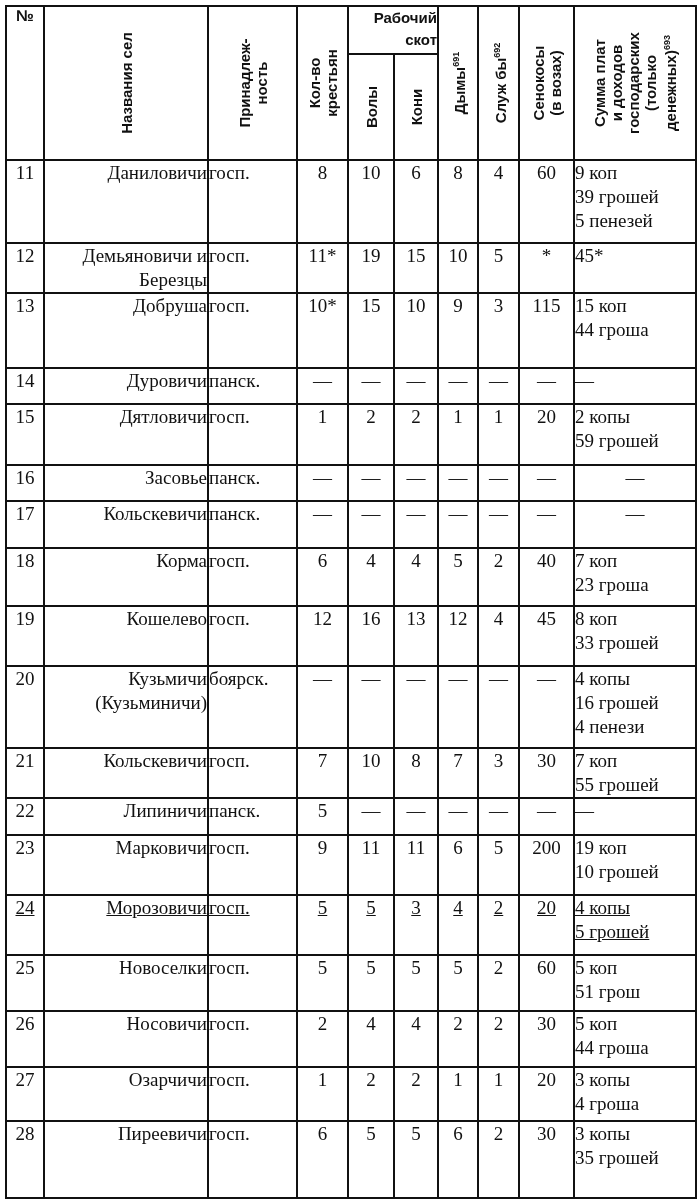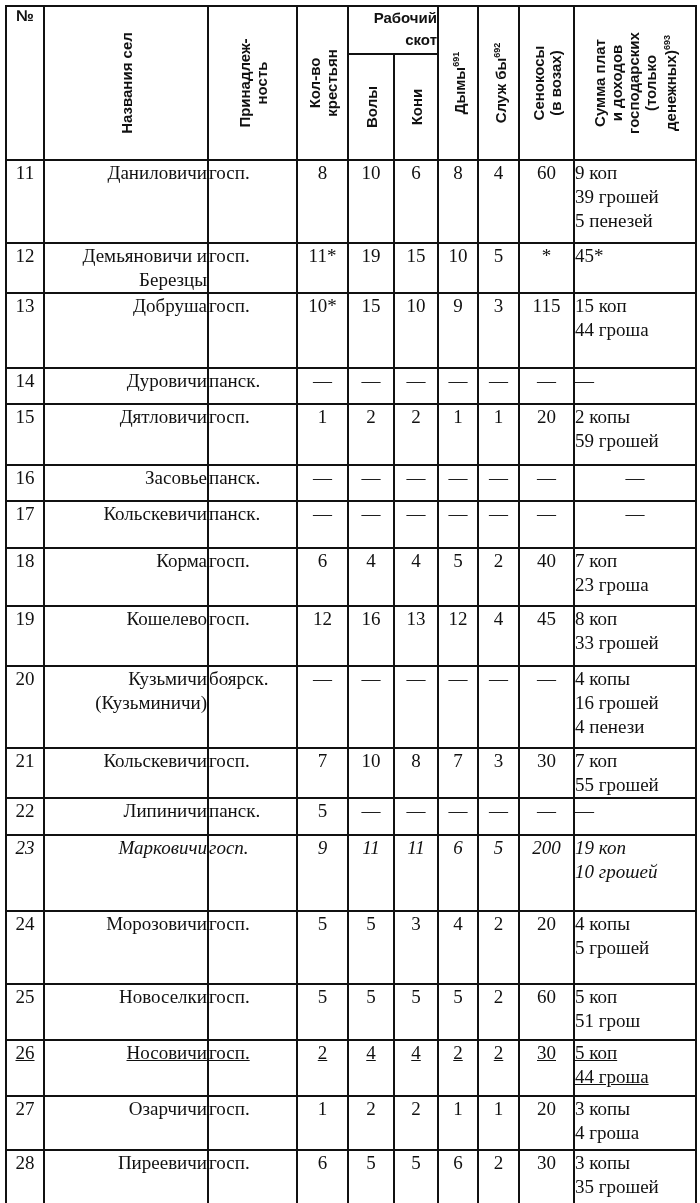--- a/index.html
+++ b/index.html
@@ -265,36 +265,36 @@
         <td class="v">5</td>
         <td class="v">—</td>
         <td class="v">—</td>
         <td class="v">—</td>
         <td class="v">—</td>
         <td class="v">—</td>
         <td class="sum">
           <span class="line">—</span>
         </td>
       </tr>
-      <tr style="height: 76px; font-style: italic;">
+      <tr style="height: 60px;">
         <td class="n">23</td>
         <td class="name">Марковичи</td>
         <td class="own">госп.</td>
         <td class="v">9</td>
         <td class="v">11</td>
         <td class="v">11</td>
         <td class="v">6</td>
         <td class="v">5</td>
         <td class="v">200</td>
         <td class="sum">
           <span class="line">19 коп</span>
           <span class="line">10 грошей</span>
         </td>
       </tr>
-      <tr style="height: 73px;">
+      <tr style="height: 60px; text-decoration: underline;">
         <td class="n">24</td>
         <td class="name">Морозовичи</td>
         <td class="own">госп.</td>
         <td class="v">5</td>
         <td class="v">5</td>
         <td class="v">3</td>
         <td class="v">4</td>
         <td class="v">2</td>
         <td class="v">20</td>
         <td class="sum">
@@ -310,21 +310,21 @@
         <td class="v">5</td>
         <td class="v">5</td>
         <td class="v">5</td>
         <td class="v">2</td>
         <td class="v">60</td>
         <td class="sum">
           <span class="line">5 коп</span>
           <span class="line">51 грош</span>
         </td>
       </tr>
-      <tr style="height: 56px; text-decoration: underline;">
+      <tr style="height: 56px;">
         <td class="n">26</td>
         <td class="name">Носовичи</td>
         <td class="own">госп.</td>
         <td class="v">2</td>
         <td class="v">4</td>
         <td class="v">4</td>
         <td class="v">2</td>
         <td class="v">2</td>
         <td class="v">30</td>
         <td class="sum">

